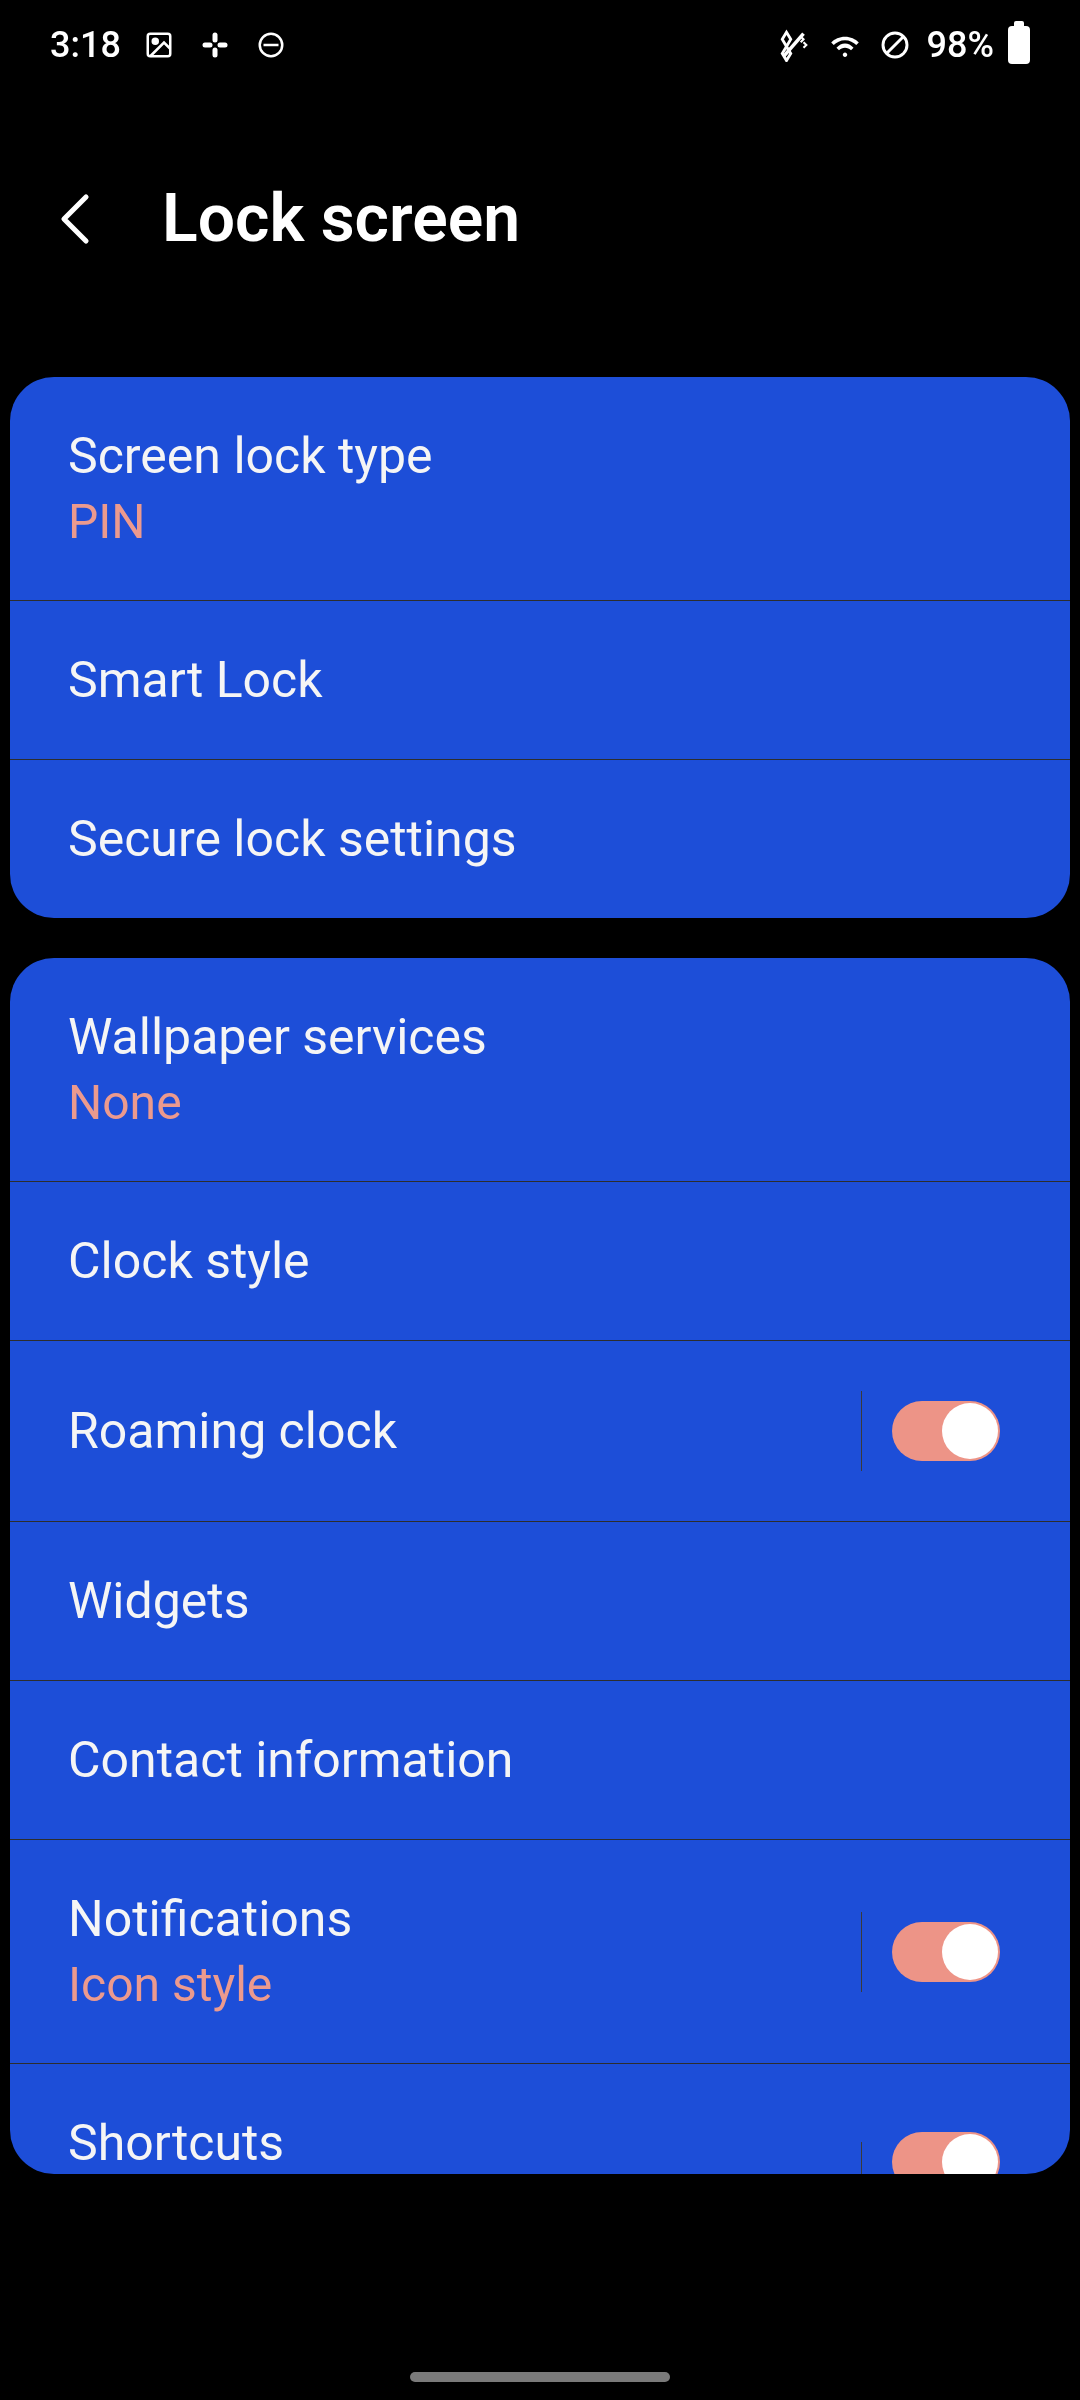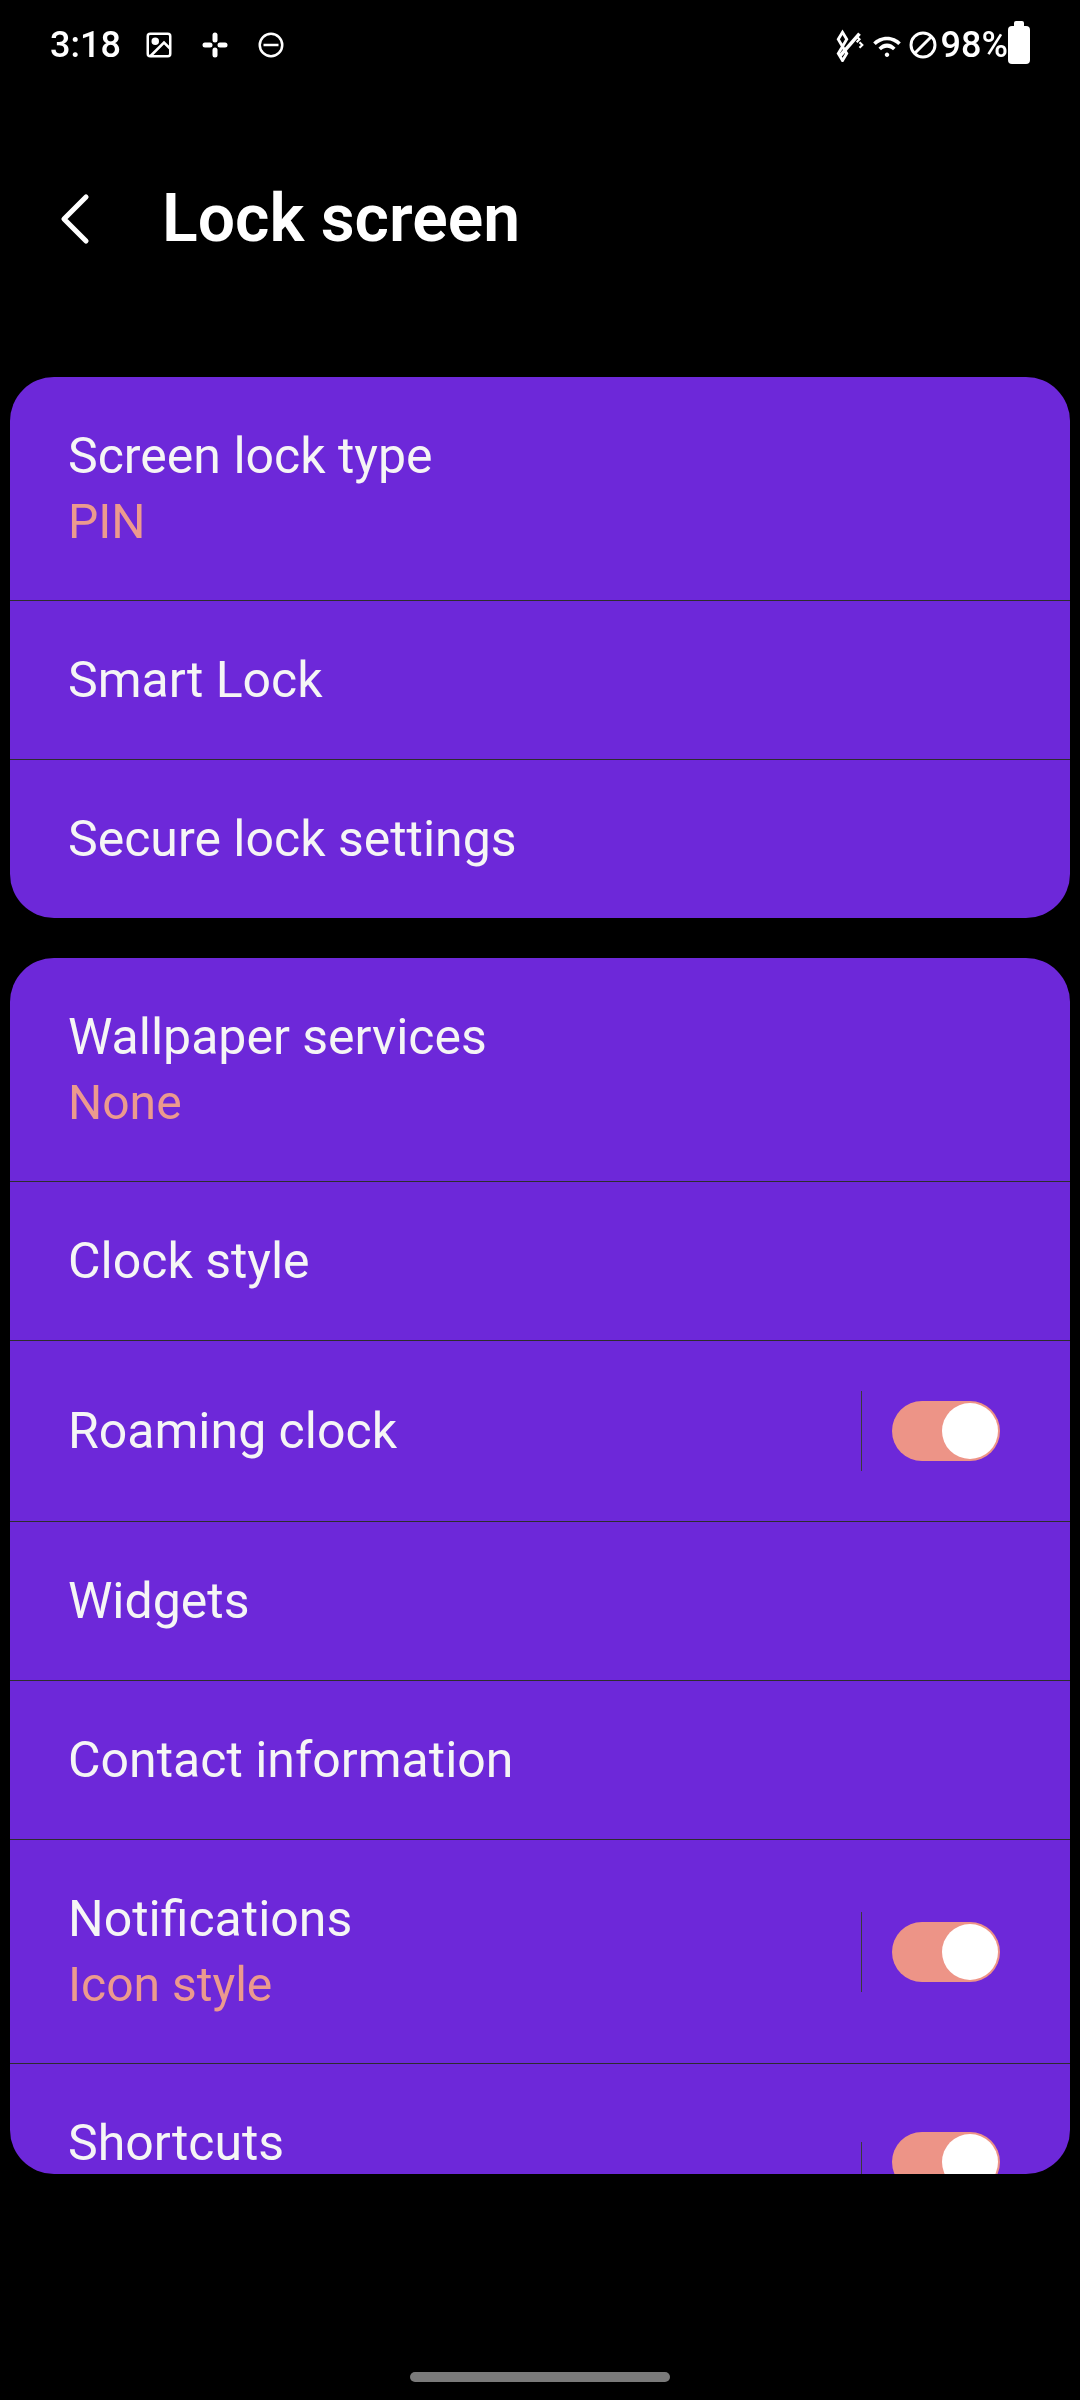--- a/index.html
+++ b/index.html
@@ -16,21 +16,21 @@
   .status-bar {
     height: 90px;
     display: flex;
     align-items: center;
     justify-content: space-between;
     padding: 0 50px;
     font-size: 36px;
     font-weight: 500;
   }
   .status-left { display: flex; align-items: center; gap: 20px; }
-  .status-right { display: flex; align-items: center; }
+  .status-right { display: flex; align-items: center; gap: 14px; }
   .status-icon { width: 36px; height: 36px; display:flex; align-items:center; justify-content:center; }
   .battery-icon {
     width: 22px; height: 38px;
     background: #fff; border-radius: 4px;
     position: relative;
   }
   .battery-icon::before {
     content:""; position:absolute; top:-5px; left:50%; transform:translateX(-50%);
     width: 10px; height:5px; background:#fff; border-radius:2px 2px 0 0;
   }
@@ -47,21 +47,21 @@
     display:flex; align-items:center; justify-content:center;
   }
   .page-title {
     font-size: 66px;
     font-weight: 600;
   }
 
   
   .content { padding: 0 10px; }
   .group {
-    background: #6d28d9;
+    background: #1d4ed8;
     border-radius: 44px;
     margin-bottom: 40px;
     overflow: hidden;
   }
   .row {
     display: flex;
     align-items: center;
     justify-content: space-between;
     padding: 50px 70px 50px 58px;
     min-height: 150px;

